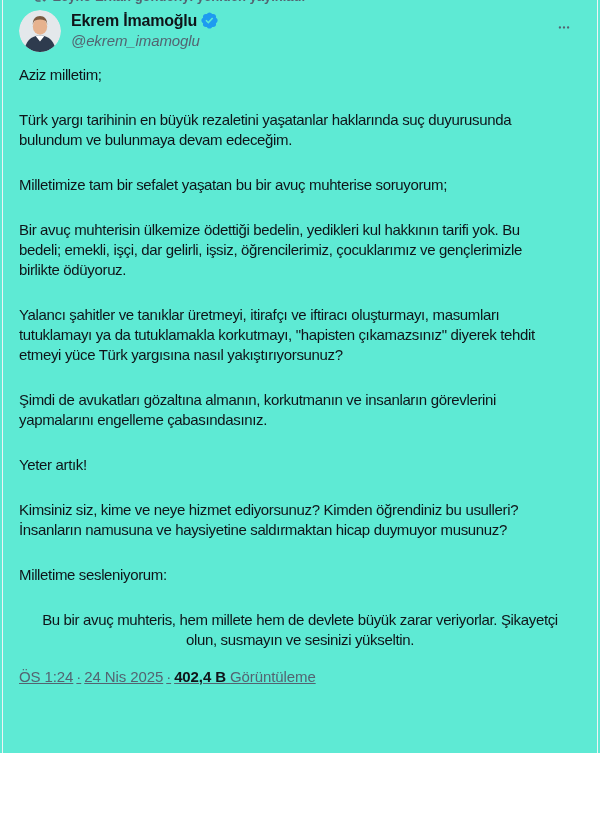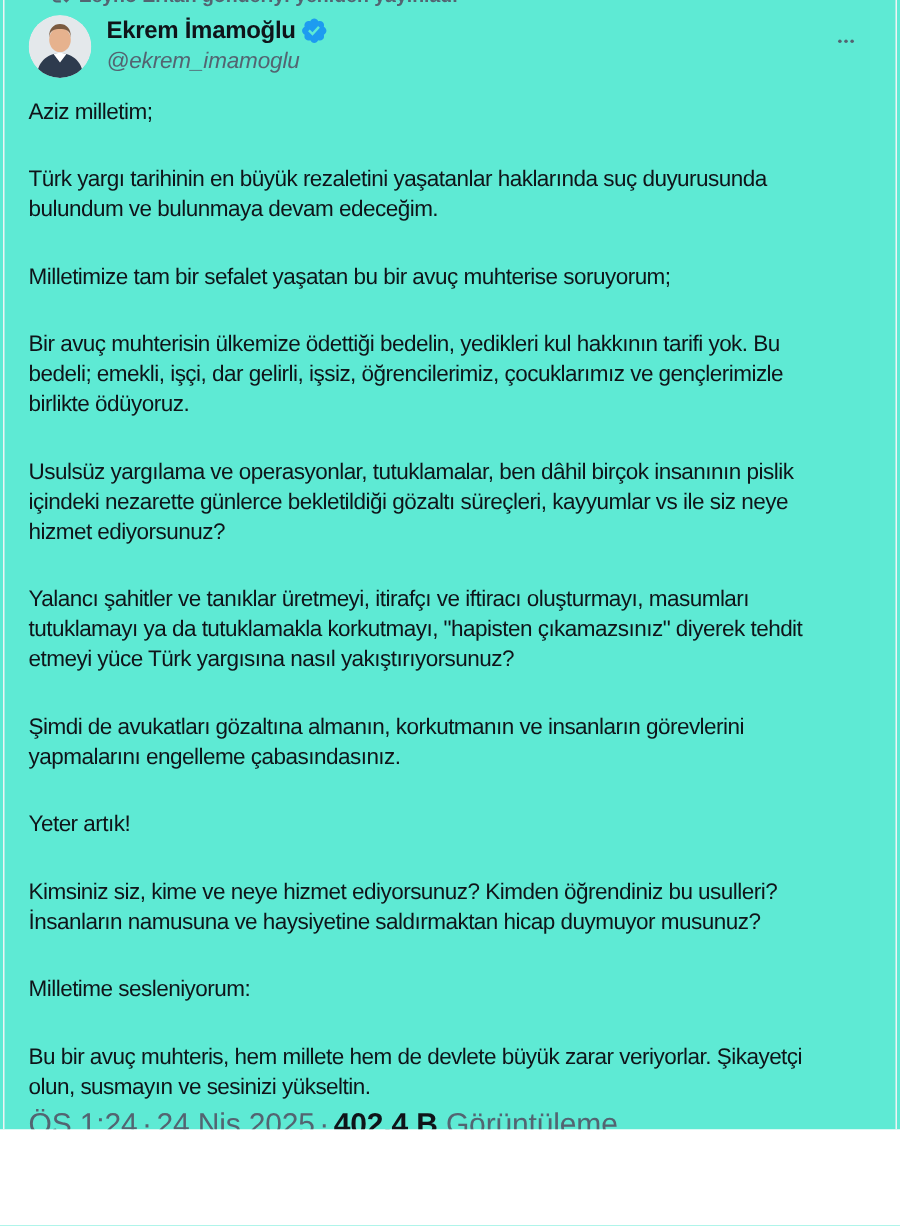--- a/index.html
+++ b/index.html
@@ -87,28 +87,29 @@
   
   .tweet-body { margin-top: 13px; width: 562px; }
   .tweet-body p {
     margin: 0 0 25px 0;
     font-size: 15px;
     line-height: 20px;
     color: #0f1419;
     letter-spacing: -0.35px;
     white-space: pre-line;
   }
-  .tweet-body p:last-child { margin-bottom: 5px; }
+  .tweet-body p:last-child { margin-bottom: 17px; text-align: center; }
 
   
   .tweet-footer {
-    font-size: 20px;
+    font-size: 15px;
     line-height: 20px;
     color: #536471;
     letter-spacing: -0.1px;
+    text-decoration: underline;
   }
   .tweet-footer .views-count { color: #0f1419; font-weight: 700; }
   .sep { padding: 0 3px; }
 </style>
 </head>
 <body>
 
 <div class="page">
   <div class="column">
 
@@ -158,23 +159,20 @@
     </div>
 
     <div class="tweet-body">
       <p>Aziz milletim;</p>
       <p>Türk yargı tarihinin en büyük rezaletini yaşatanlar haklarında suç duyurusunda
 bulundum ve bulunmaya devam edeceğim.</p>
       <p>Milletimize tam bir sefalet yaşatan bu bir avuç muhterise soruyorum;</p>
       <p>Bir avuç muhterisin ülkemize ödettiği bedelin, yedikleri kul hakkının tarifi yok. Bu
 bedeli; emekli, işçi, dar gelirli, işsiz, öğrencilerimiz, çocuklarımız ve gençlerimizle
 birlikte ödüyoruz.</p>
-      <p>Usulsüz yargılama ve operasyonlar, tutuklamalar, ben dâhil birçok insanının pislik
-içindeki nezarette günlerce bekletildiği gözaltı süreçleri, kayyumlar vs ile siz neye
-hizmet ediyorsunuz?</p>
       <p>Yalancı şahitler ve tanıklar üretmeyi, itirafçı ve iftiracı oluşturmayı, masumları
 tutuklamayı ya da tutuklamakla korkutmayı, "hapisten çıkamazsınız" diyerek tehdit
 etmeyi yüce Türk yargısına nasıl yakıştırıyorsunuz?</p>
       <p>Şimdi de avukatları gözaltına almanın, korkutmanın ve insanların görevlerini
 yapmalarını engelleme çabasındasınız.</p>
       <p>Yeter artık!</p>
       <p>Kimsiniz siz, kime ve neye hizmet ediyorsunuz? Kimden öğrendiniz bu usulleri?
 İnsanların namusuna ve haysiyetine saldırmaktan hicap duymuyor musunuz?</p>
       <p>Milletime sesleniyorum:</p>
       <p>Bu bir avuç muhteris, hem millete hem de devlete büyük zarar veriyorlar. Şikayetçi

